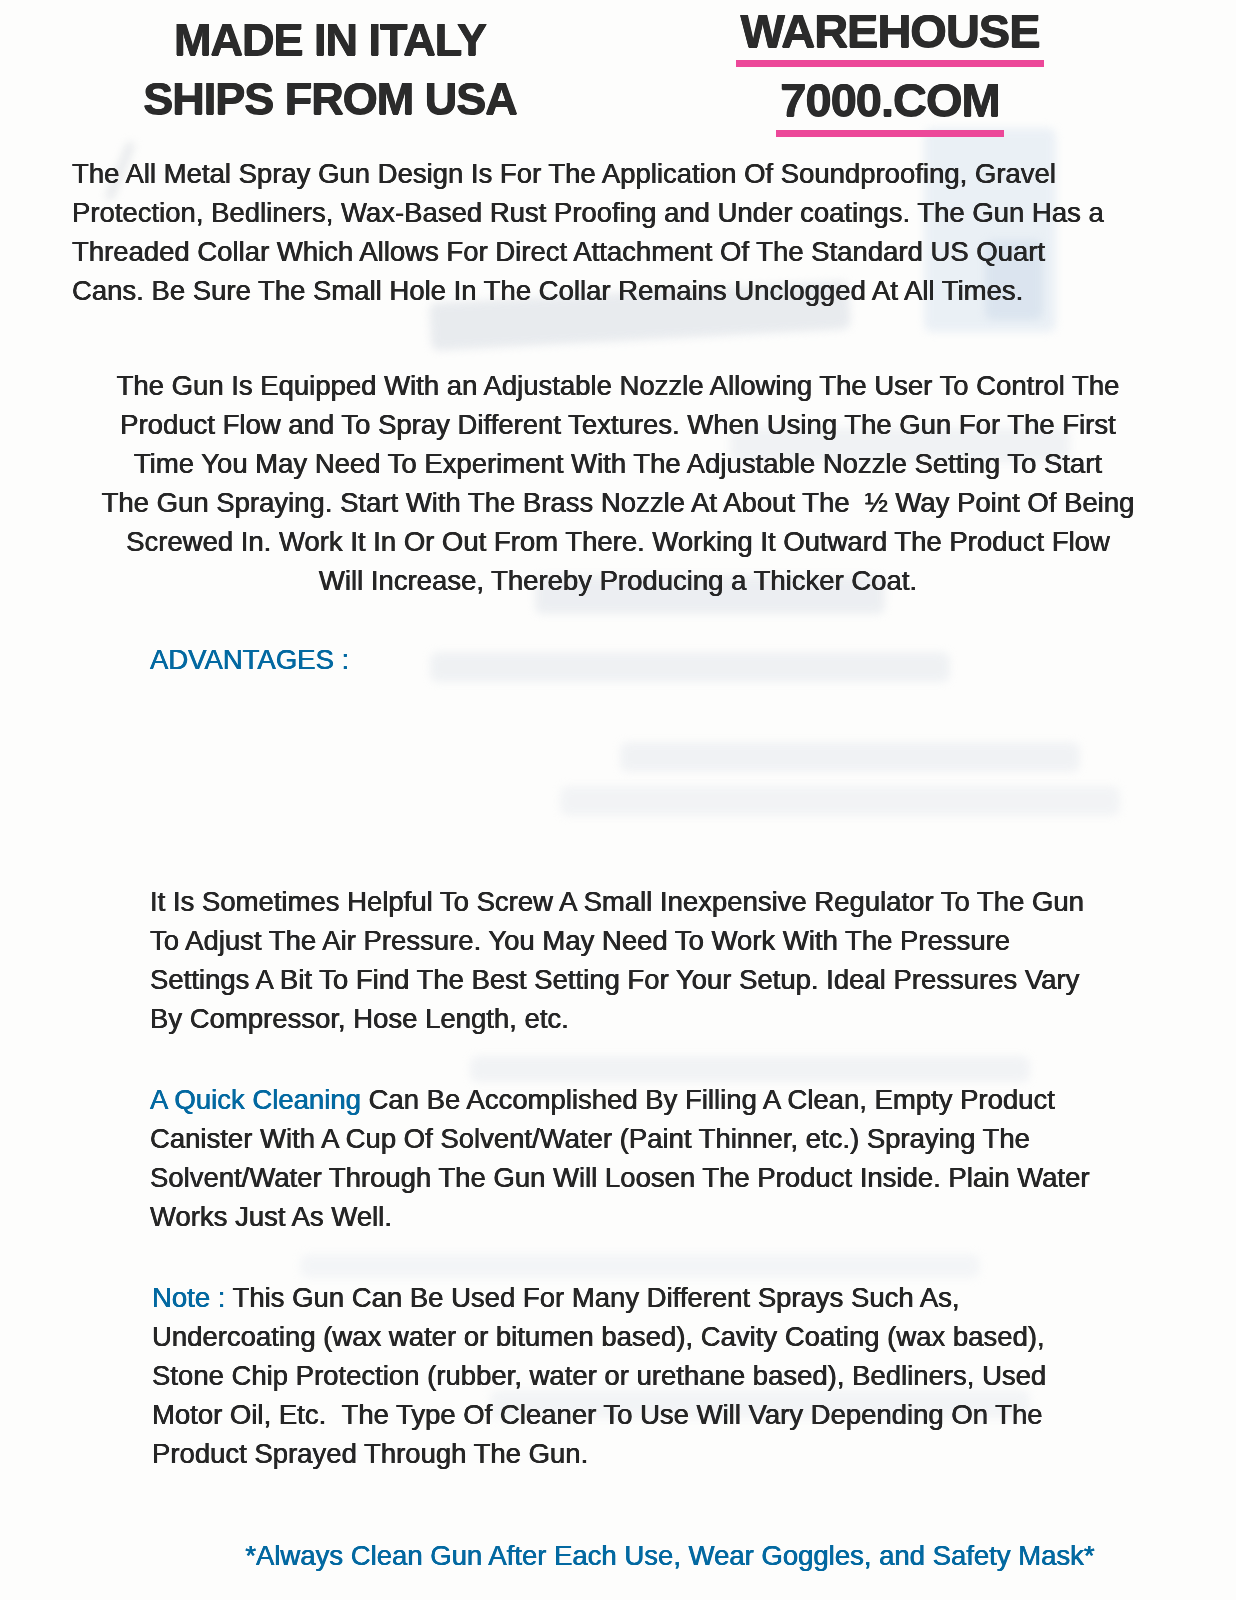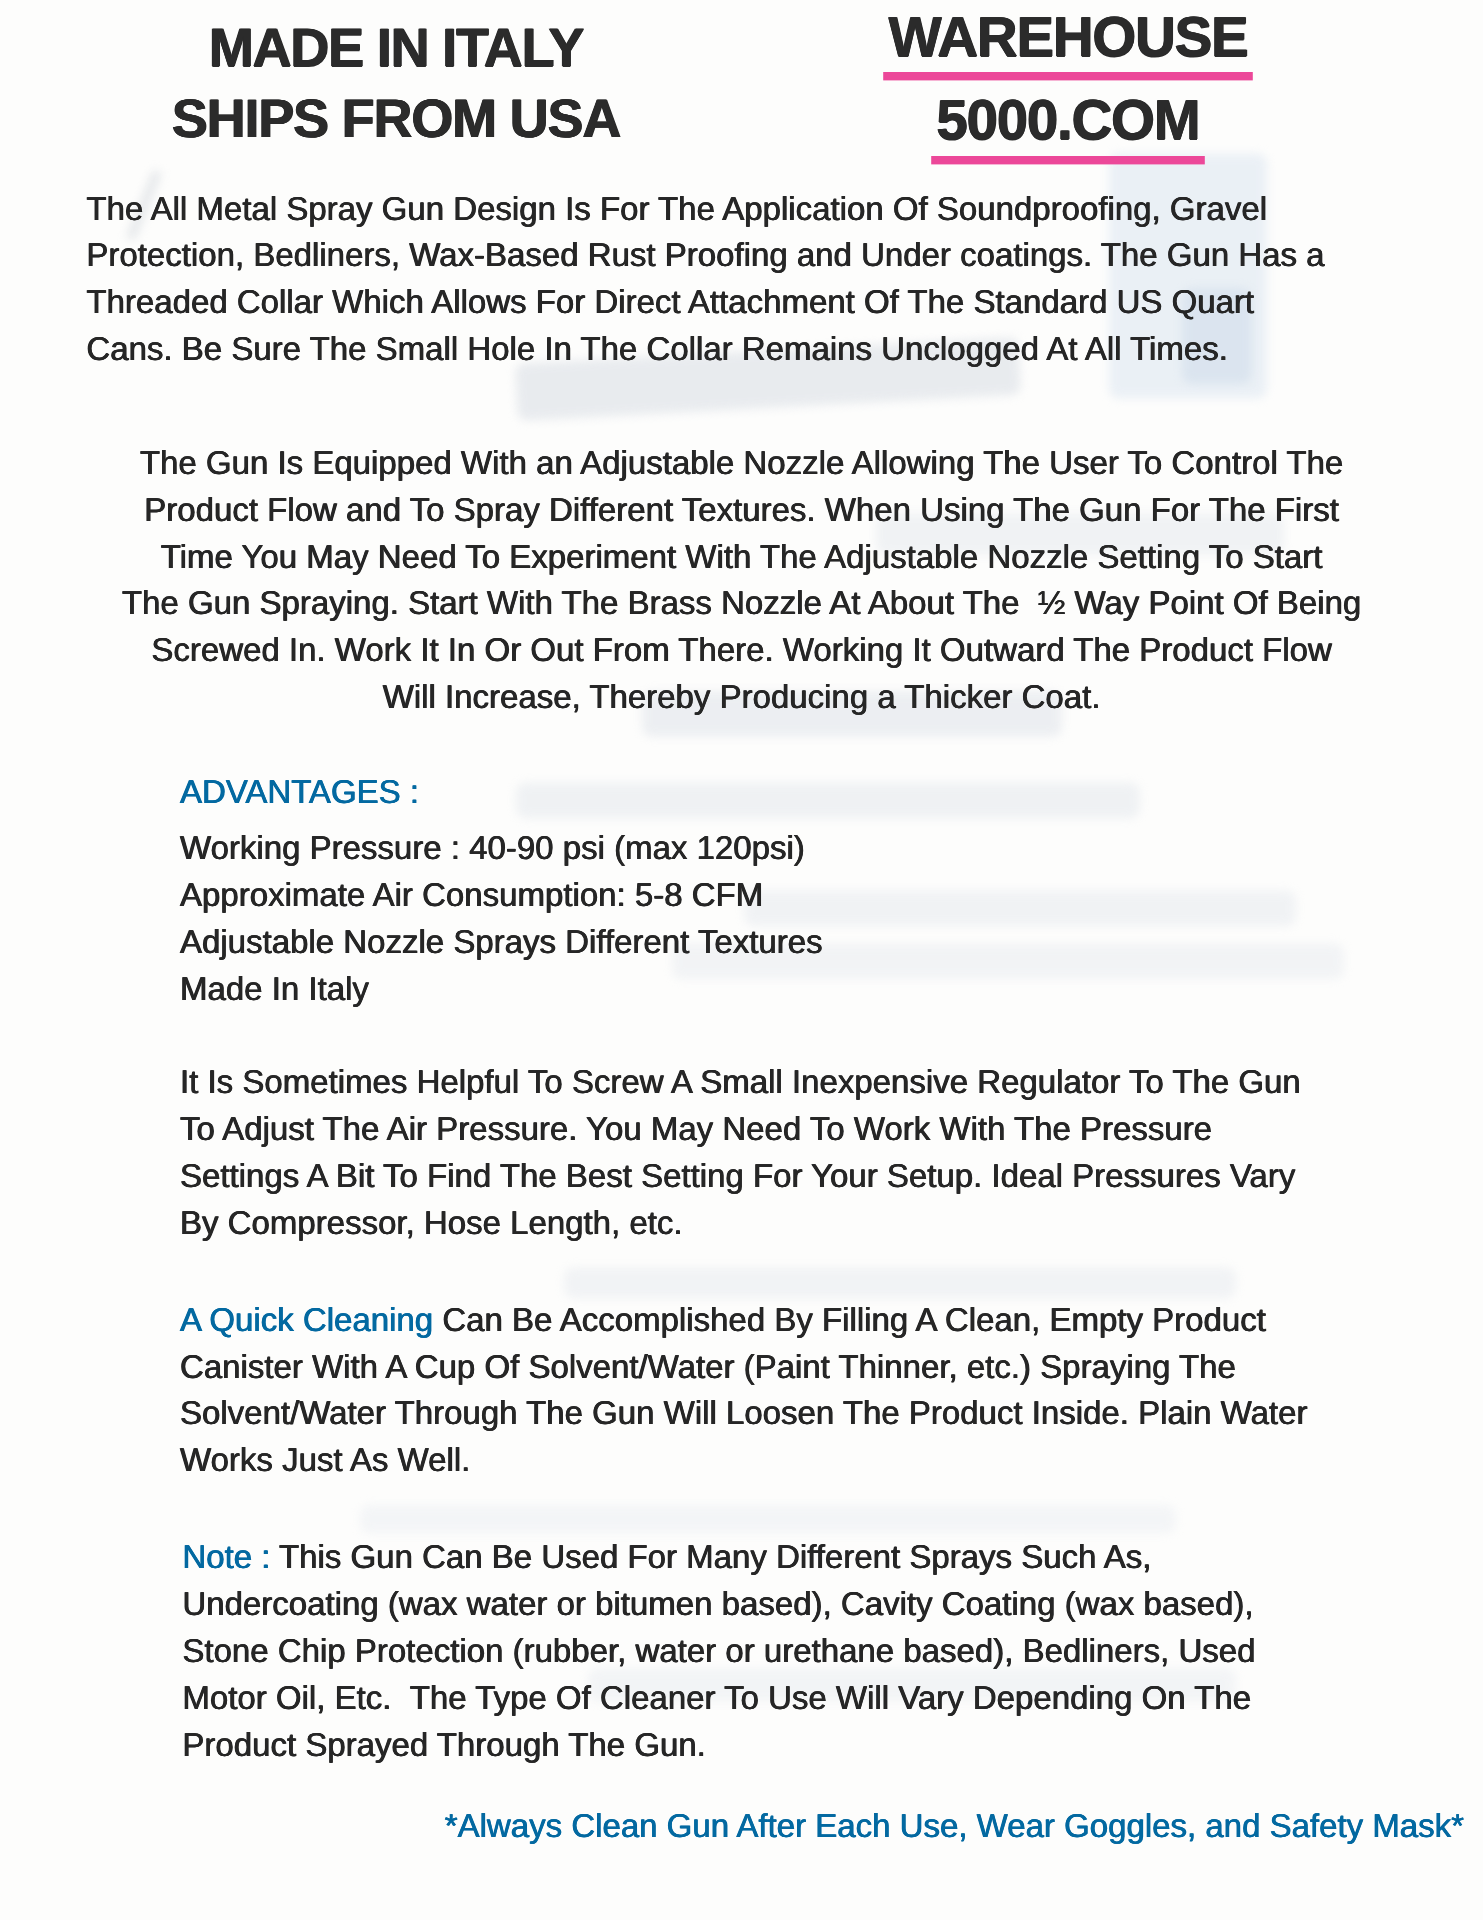--- a/index.html
+++ b/index.html
@@ -44,21 +44,21 @@
   .pink { color: #0369a1; }
 
   .intro      { left: 72px;  top: 154px;  width: 1090px; }
   .nozzle     { left: 52px;  top: 366px;  width: 1132px; text-align: center; }
   .advantages { left: 150px; top: 640px;  width: 1000px; }
   .advantages .heading { position: static; margin-bottom: 8px; }
   .advantages .items   { position: static; }
   .regulator  { left: 150px; top: 882px;  width: 1005px; }
   .cleaning   { left: 150px; top: 1080px; width: 1005px; }
   .note       { left: 152px; top: 1278px; width: 1015px; }
-  .safety     { left: 120px; top: 1502px; width: 1100px; text-align: right; }
+  .safety     { left: 120px; top: 1536px; width: 1100px; text-align: center; }
   .website    {
     left: 86px; top: 1508px; width: 1100px; text-align: center;
     font-size: 30px; letter-spacing: 2px; color: #6f9fd8;
   }
 
   
   .ghost {
     position: absolute;
     pointer-events: none;
     filter: blur(4px);
@@ -95,39 +95,36 @@
   <div class="ghost g11"></div>
   <div class="ghost g12"></div>
 
   <div class="hdr hdr-left">
     <div>MADE IN ITALY</div>
     <div>SHIPS FROM USA</div>
   </div>
 
   <div class="hdr hdr-right">
     <div class="line"><span class="u">WAREHOUSE</span></div>
-    <div class="line"><span class="u">5000.COM</span></div>
+    <div class="line"><span class="u">7000.COM</span></div>
   </div>
 
   <div class="t intro">The All Metal Spray Gun Design Is For The Application Of Soundproofing, Gravel
 Protection, Bedliners, Wax-Based Rust Proofing and Under coatings. The Gun Has a
 Threaded Collar Which Allows For Direct Attachment Of The Standard US Quart
 Cans. Be Sure The Small Hole In The Collar Remains Unclogged At All Times.</div>
 
   <div class="t nozzle">The Gun Is Equipped With an Adjustable Nozzle Allowing The User To Control The
 Product Flow and To Spray Different Textures. When Using The Gun For The First
 Time You May Need To Experiment With The Adjustable Nozzle Setting To Start
 The Gun Spraying. Start With The Brass Nozzle At About The &nbsp;½ Way Point Of Being
 Screwed In. Work It In Or Out From There. Working It Outward The Product Flow
 Will Increase, Thereby Producing a Thicker Coat.</div>
 
-  <div class="t advantages"><div class="t heading pink">ADVANTAGES :</div><div class="t items">Working Pressure : 40-90 psi (max 120psi)
-Approximate Air Consumption: 5-8 CFM
-Adjustable Nozzle Sprays Different Textures
-Made In Italy</div></div>
+  <div class="t advantages"><div class="t heading pink">ADVANTAGES :</div></div>
 
   <div class="t regulator">It Is Sometimes Helpful To Screw A Small Inexpensive Regulator To The Gun
 To Adjust The Air Pressure. You May Need To Work With The Pressure
 Settings A Bit To Find The Best Setting For Your Setup. Ideal Pressures Vary
 By Compressor, Hose Length, etc.</div>
 
   <div class="t cleaning"><span class="pink">A Quick Cleaning </span><span>Can Be Accomplished By Filling A Clean, Empty Product
 Canister With A Cup Of Solvent/Water (Paint Thinner, etc.) Spraying The
 Solvent/Water Through The Gun Will Loosen The Product Inside. Plain Water
 Works Just As Well.</span></div>

